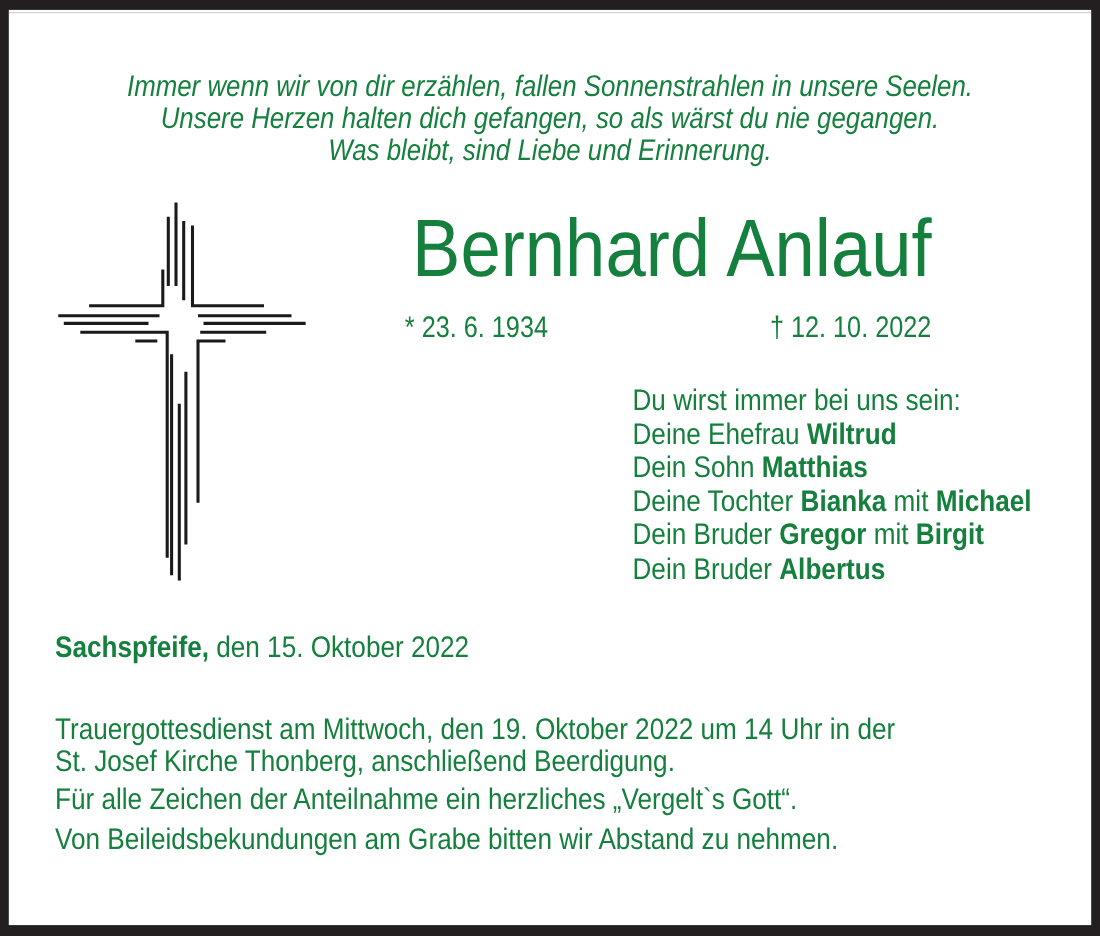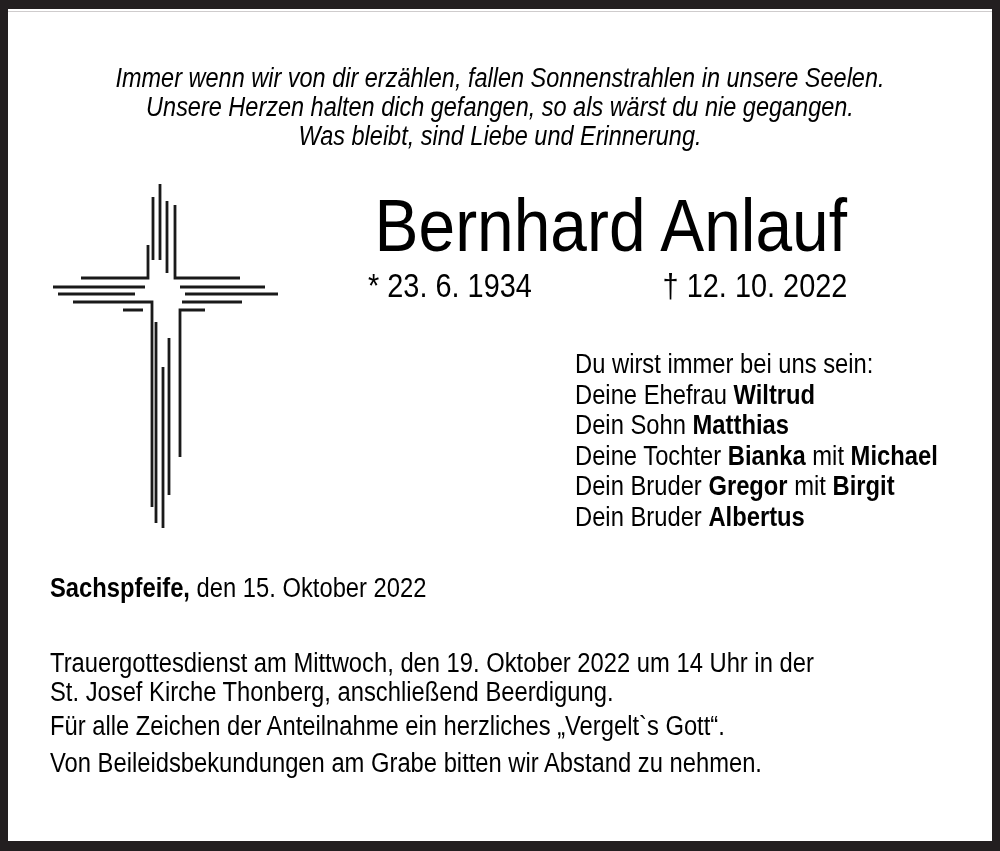--- a/index.html
+++ b/index.html
@@ -7,21 +7,21 @@
     padding: 0;
     background: #ffffff;
   }
   .notice {
     position: relative;
     width: 1000px;
     height: 851px;
     background: #ffffff;
     overflow: hidden;
     font-family: "Liberation Sans", sans-serif;
-    color: #000000;
+    color: #15803d;
   }
   .frame {
     position: absolute;
     background: #231f20;
   }
   .frame-top    { left: 0; top: 0; width: 1000px; height: 9px; }
   .frame-bottom { left: 0; bottom: 0; width: 1000px; height: 10px; }
   .frame-left   { left: 0; top: 0; width: 8px; height: 851px; }
   .frame-right  { right: 0; top: 0; width: 8px; height: 851px; }
   .frame-top-rule { left: 8px; top: 11px; width: 984px; height: 1px; background: #cfcccd; }
@@ -57,25 +57,25 @@
     font-size: 74px;
     line-height: 76px;
     transform: scaleX(0.89);
     transform-origin: 50% 0;
     white-space: nowrap;
   }
 
   .dates {
     position: absolute;
     left: 368px;
-    top: 270px;
+    top: 282px;
     width: 479px;
     display: flex;
     justify-content: space-between;
-    font-size: 34px;
+    font-size: 27px;
     line-height: 30px;
     white-space: nowrap;
     gap: 16px;
   }
   .date-birth { transform: scaleX(0.85); transform-origin: 0 50%; }
   .date-death { transform: scaleX(0.85); transform-origin: 100% 50%; }
 
   .family {
     position: absolute;
     left: 575px;

